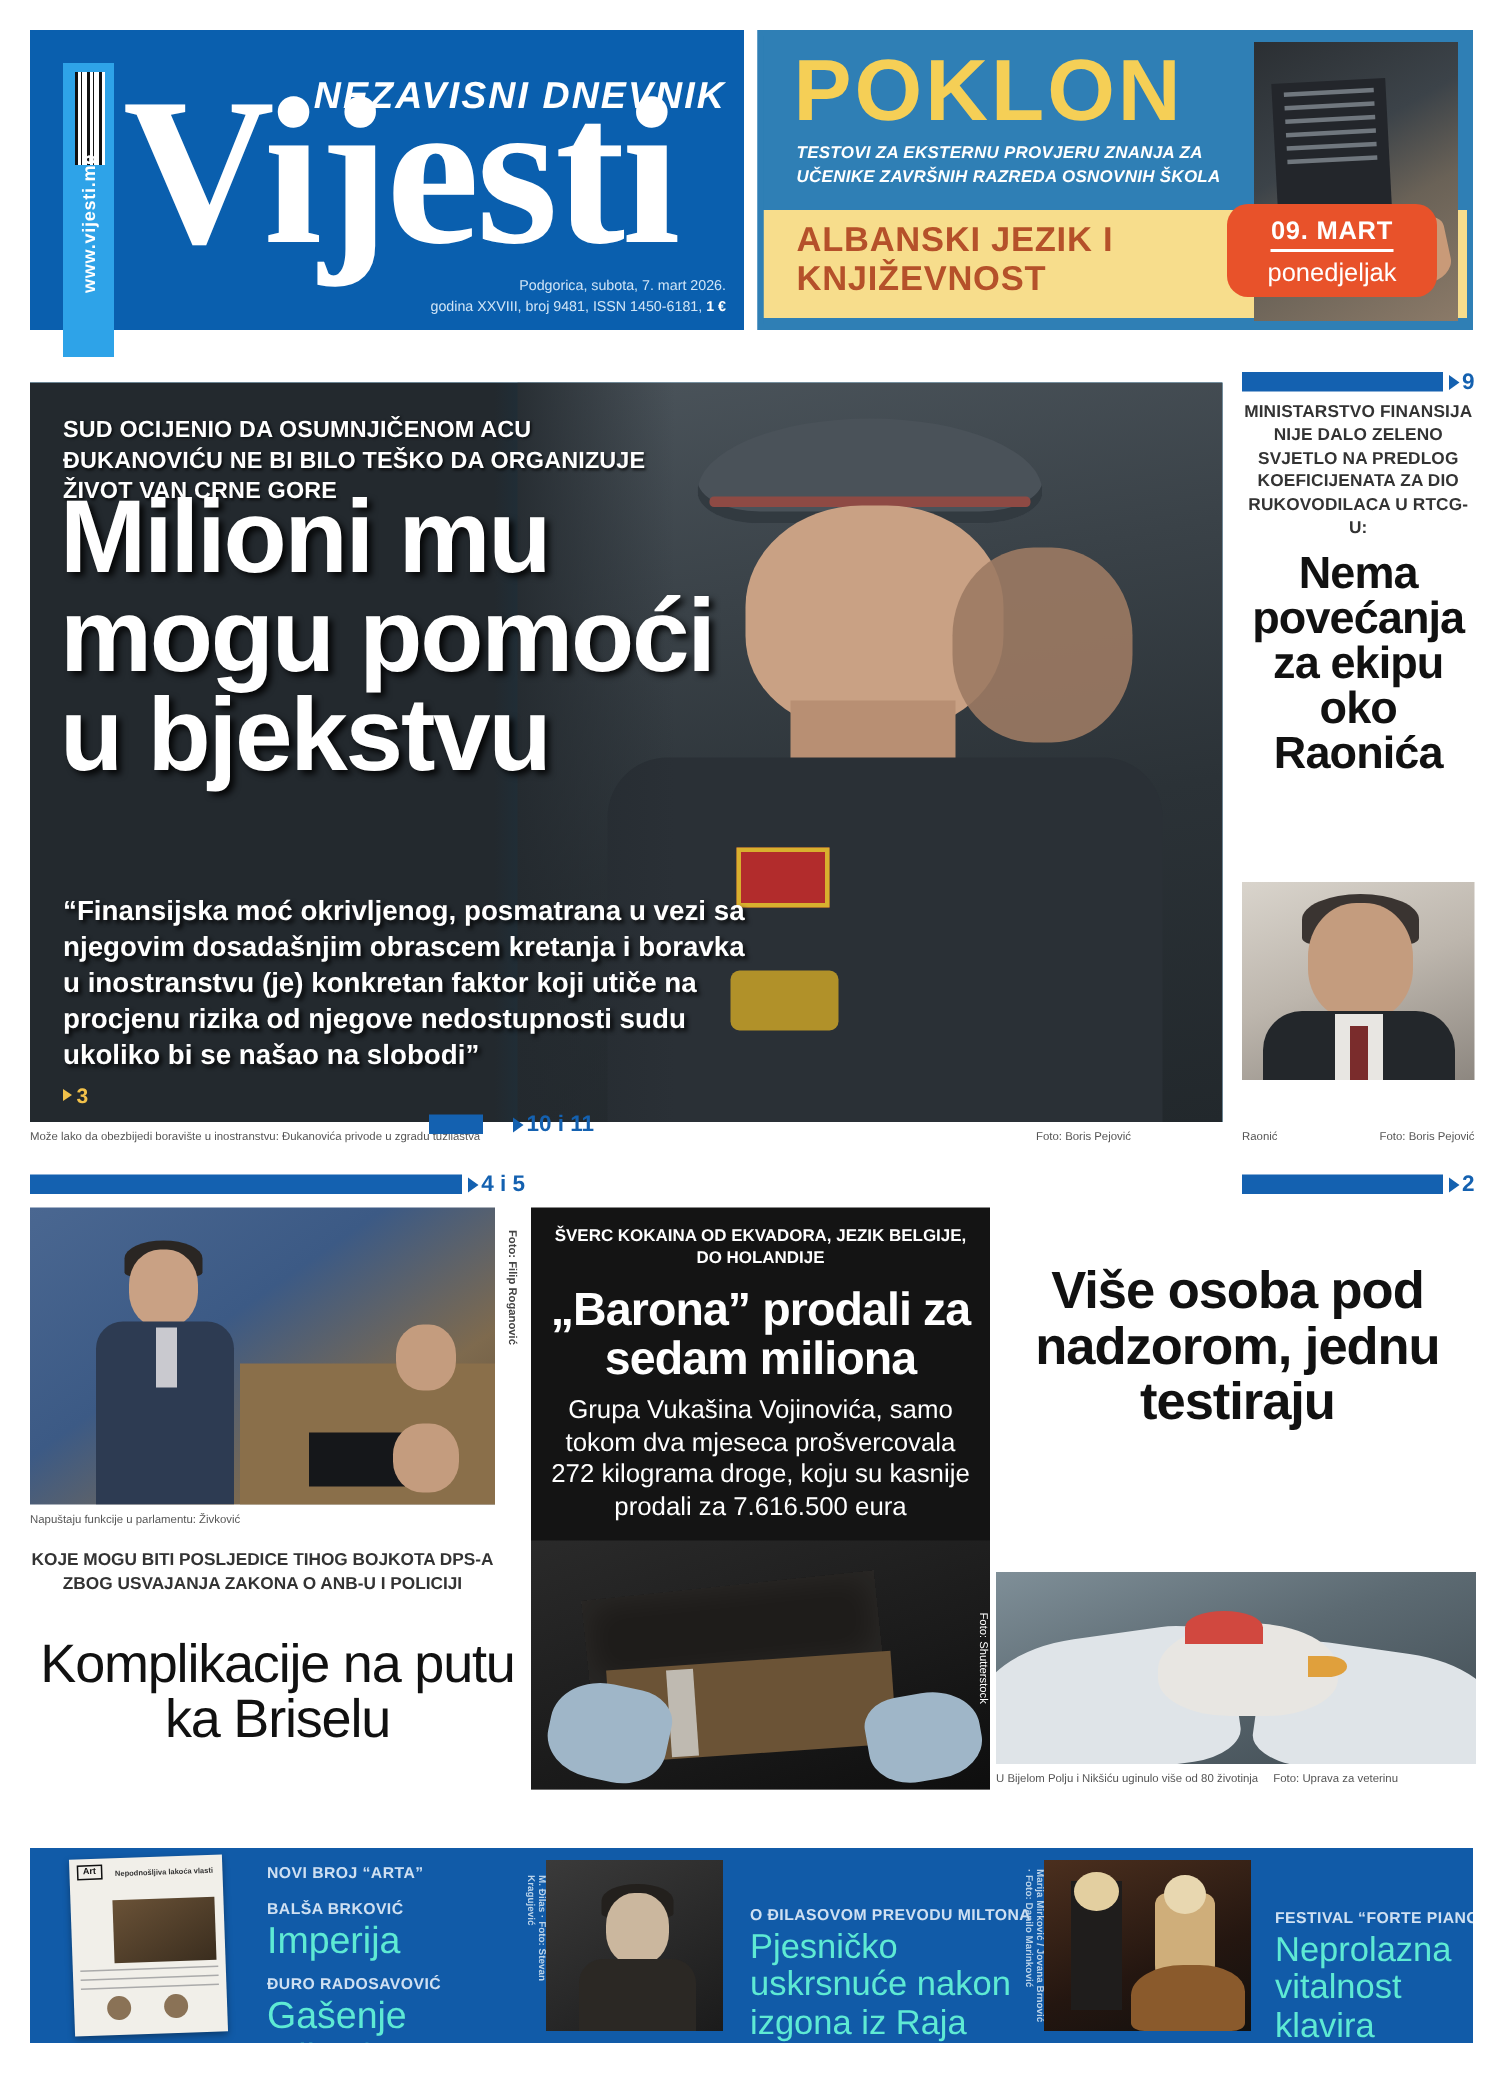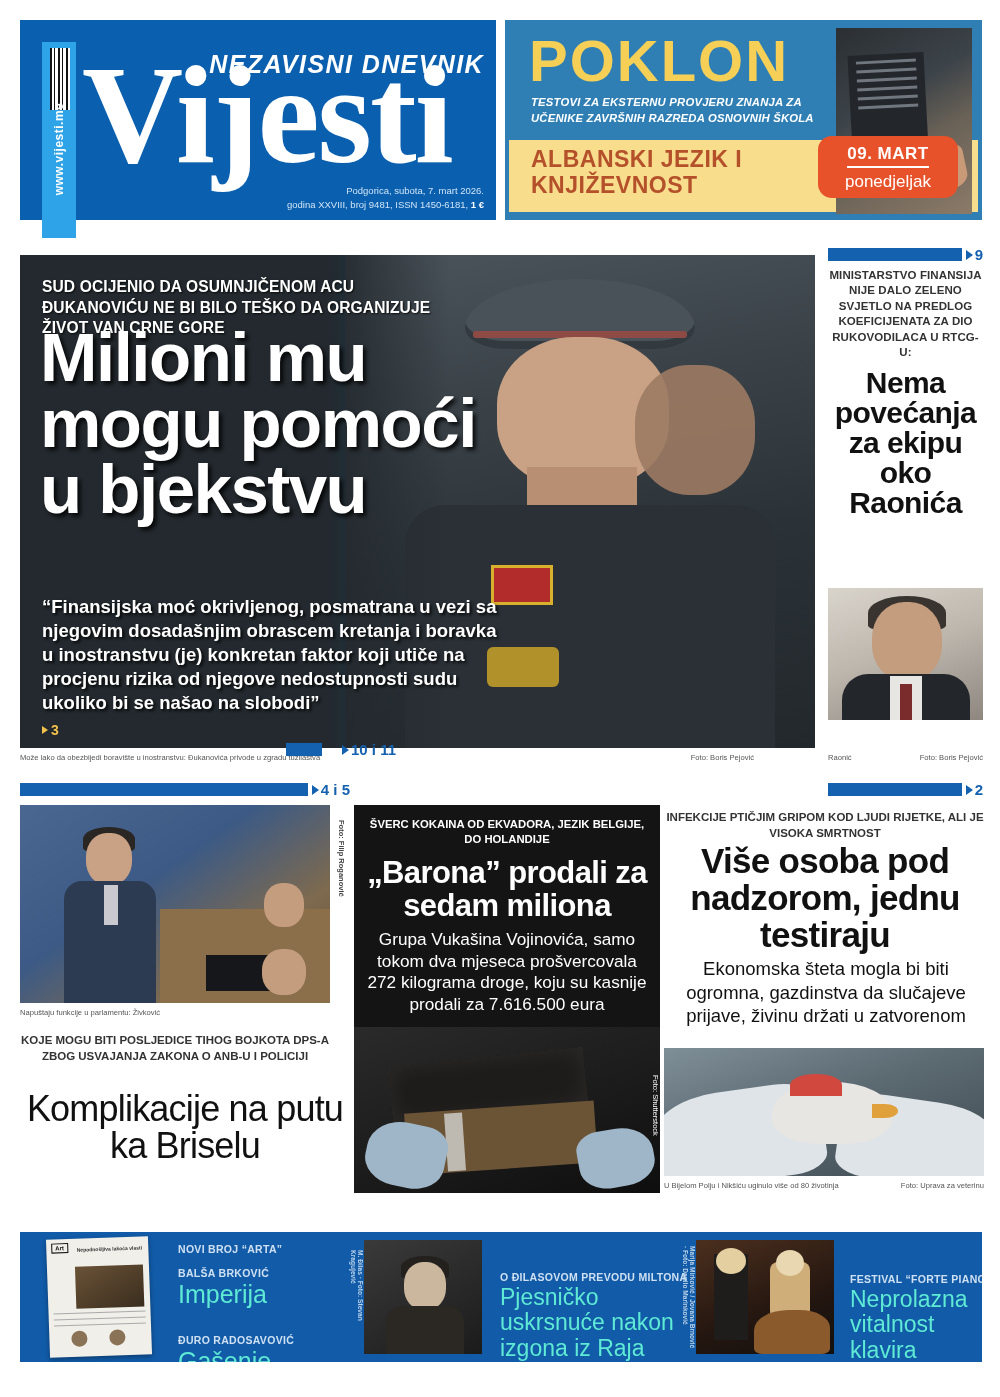--- a/index.html
+++ b/index.html
@@ -375,21 +375,21 @@
   }
   .flu-photo .comb {
     position:absolute; left:126px; top:26px; width:52px; height:22px;
     background:#d1483f; border-radius:50% 50% 0 0;
   }
   .flu-photo .beak {
     position:absolute; left:208px; top:56px; width:26px; height:14px;
     background:#e0a03c; border-radius:0 50% 50% 0;
   }
   .flu-cap {
-    position:absolute; left:664px; top:1181px; width:320px;
+    position:absolute; left:664px; top:1181px; width:268px;
     display:flex; justify-content:space-between;
     font-size:7.6px; color:#555;
   }
 
   
   .strip {
     position:absolute; left:20px; top:1232px; width:962px; height:130px;
     background:#115ba8; overflow:hidden;
   }
   .strip-cover {
@@ -608,23 +608,21 @@
     <div class="bar-photo">
       <div class="brick1"></div>
       <div class="brick2"></div>
       <div class="tape"></div>
       <div class="glove"></div>
       <div class="glove2"></div>
     </div>
   </div>
   <div class="bar-credit">Foto: Shutterstock</div>
 
-  <div class="flu-kicker">INFEKCIJE PTIČJIM GRIPOM KOD LJUDI RIJETKE, ALI JE VISOKA SMRTNOST</div>
   <div class="flu-head">Više osoba pod nadzorom, jednu testiraju</div>
-  <div class="flu-body">Ekonomska šteta mogla bi biti ogromna, gazdinstva da slučajeve prijave, živinu držati u zatvorenom</div>
   <div class="flu-photo">
     <div class="g1"></div>
     <div class="g2"></div>
     <div class="bird"></div>
     <div class="comb"></div>
     <div class="beak"></div>
   </div>
   <div class="flu-cap">
     <span>U Bijelom Polju i Nikšiću uginulo više od 80 životinja</span>
     <span>Foto: Uprava za veterinu</span>
@@ -639,21 +637,21 @@
       <div class="ln" style="top:80px"></div>
       <div class="ln" style="top:86px"></div>
       <div class="circ" style="left:22px"></div>
       <div class="circ" style="left:60px"></div>
     </div>
 
     <div class="strip-col" style="left:158px; width:180px;">
       <div class="strip-label">NOVI BROJ “ARTA”</div>
       <div class="strip-label" style="margin-top:10px">BALŠA BRKOVIĆ</div>
       <div class="strip-title">Imperija</div>
-      <div class="strip-label" style="margin-top:24px">ĐURO RADOSAVOVIĆ</div>
+      <div class="strip-label" style="margin-top:7px">ĐURO RADOSAVOVIĆ</div>
       <div class="strip-title">Gašenje mikrofona</div>
     </div>
 
     <div class="strip-credit" style="left:330px; top:18px; height:100px;">M. Đilas · Foto: Stevan Kragujević</div>
 
     <div class="strip-photo1">
       <div class="hr"></div>
       <div class="h"></div>
       <div class="b"></div>
     </div>

